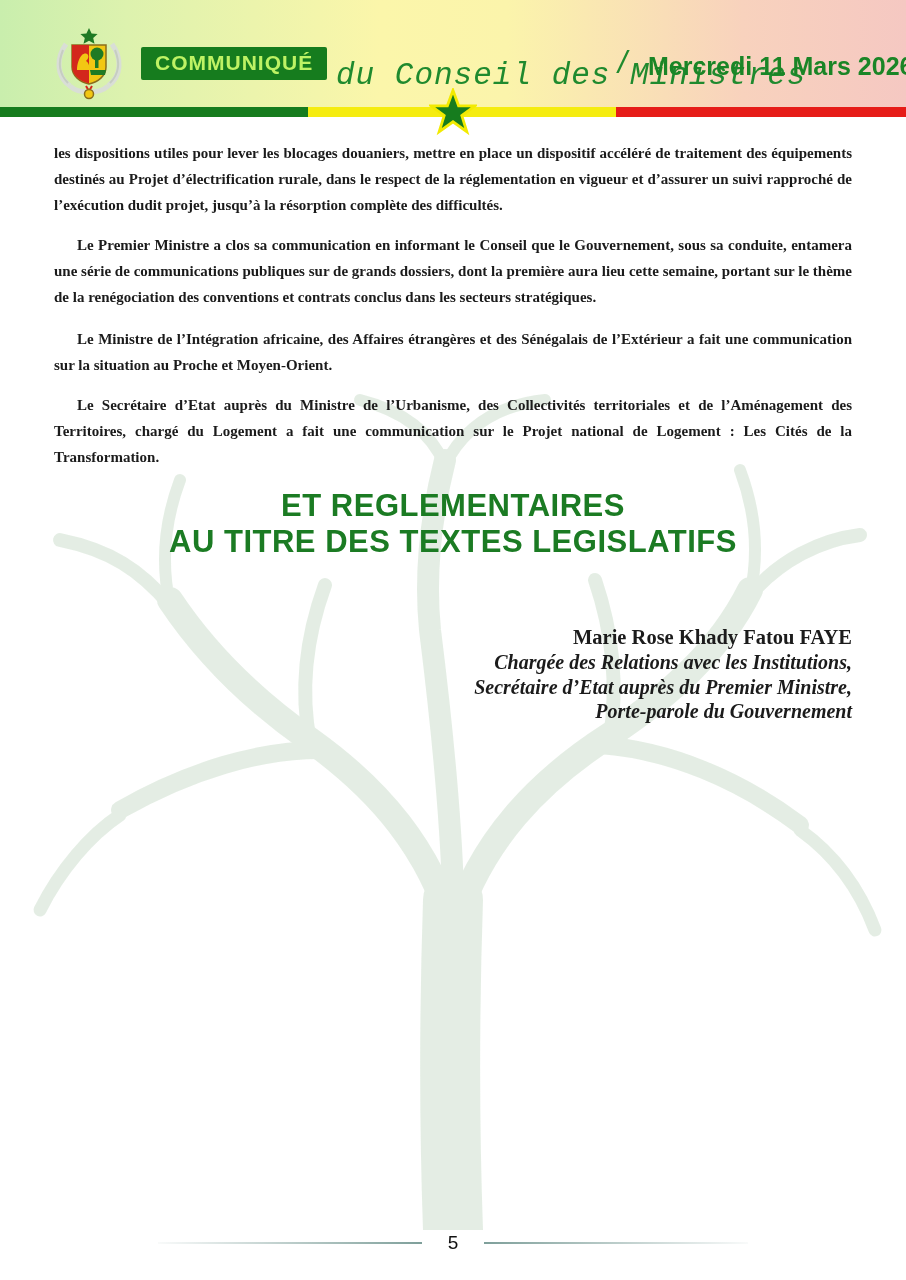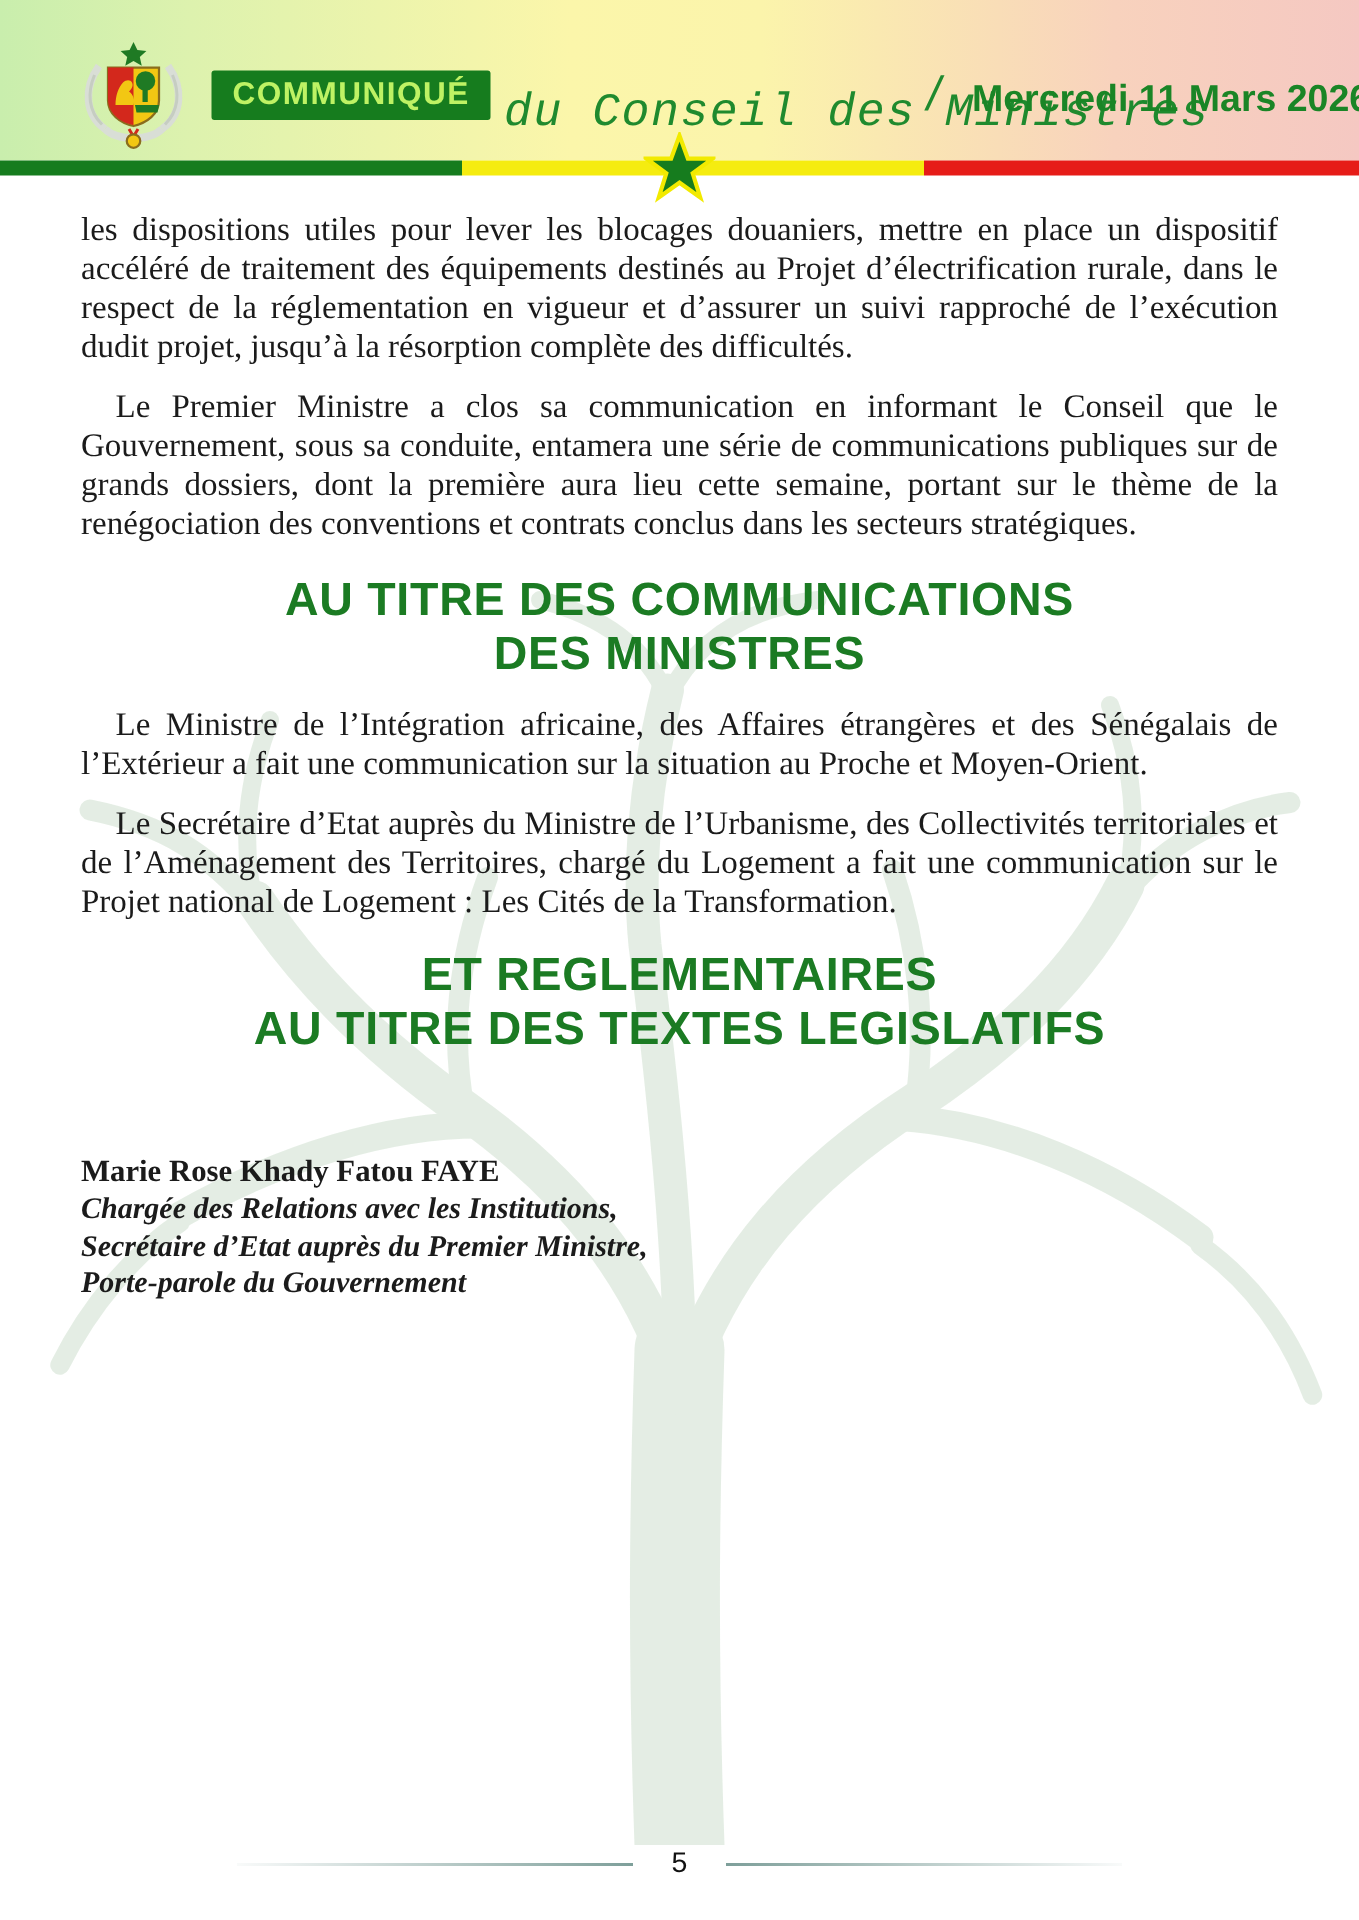--- a/index.html
+++ b/index.html
@@ -90,43 +90,44 @@
     width: 48px; height: 48px;
   }
 
   
   .main {
     position: relative;
     padding: 23px 54px 0 54px;
     z-index: 2;
   }
   .para {
-    font-size: 22px;
+    font-size: 15px;
     line-height: 26px;
     text-align: justify;
     margin-top: 14px;
+    font-weight: bold;
   }
   .para.first { margin-top: 0; }
   .para.indent { text-indent: 23px; }
   .section-title {
     margin-top: 20px;
     text-align: center;
     font-family: "Liberation Sans", sans-serif;
     font-weight: bold;
     color: #1b7b23;
     font-size: 31px;
     line-height: 36px;
     letter-spacing: 0.5px;
   }
   .bullet-para .marker { padding-right: 6px; }
 
   
   .signature {
     margin-top: 64px;
-    text-align: left;
+    text-align: right;
     font-size: 20px;
   }
   .sig-name { font-weight: bold; font-size: 20.5px; line-height: 26px; }
   .sig-line { font-weight: bold; font-style: italic; line-height: 24.5px; }
 
   
   .footer {
     position: absolute;
     left: 0; right: 0;
     bottom: 26px;
@@ -215,24 +216,20 @@
     <svg class="stripe-star" viewBox="0 0 24 24" aria-hidden="true">
       <path d="M12 1.2 L14.8 8.9 L23 8.9 L16.4 13.8 L18.9 21.8 L12 16.9 L5.1 21.8 L7.6 13.8 L1 8.9 L9.2 8.9 Z" fill="#167c1e" stroke="#f2ea00" stroke-width="1.4"></path>
     </svg>
   </div>
 
   <div class="main">
 
     <p class="para first">les dispositions utiles pour lever les blocages douaniers, mettre en place un dispositif accéléré de traitement des équipements destinés au Projet d’électrification rurale, dans le respect de la réglementation en vigueur et d’assurer un suivi rapproché de l’exécution dudit projet, jusqu’à la résorption complète des difficultés.</p>
     <p class="para indent">Le Premier Ministre a clos sa communication en informant le Conseil que le Gouvernement, sous sa conduite, entamera une série de communications publiques sur de grands dossiers, dont la première aura lieu cette semaine, portant sur le thème de la renégociation des conventions et contrats conclus dans les secteurs stratégiques.</p>
 
-    <div class="section-title">
-      <div>AU TITRE DES COMMUNICATIONS</div>
-      <div>DES MINISTRES</div>
-    </div>
 
     <p class="para indent" style="margin-top:16px">Le Ministre de l’Intégration africaine, des Affaires étrangères et des Sénégalais de l’Extérieur a fait une communication sur la situation au Proche et Moyen-Orient.</p>
     <p class="para indent">Le Secrétaire d’Etat auprès du Ministre de l’Urbanisme, des Collectivités territoriales et de l’Aménagement des Territoires, chargé du Logement a fait une communication sur le Projet national de Logement : Les Cités de la Transformation.</p>
 
     <div class="section-title" style="margin-top:18px">
       <div>ET REGLEMENTAIRES</div>
       <div>AU TITRE DES TEXTES LEGISLATIFS</div>
     </div>
 
 

